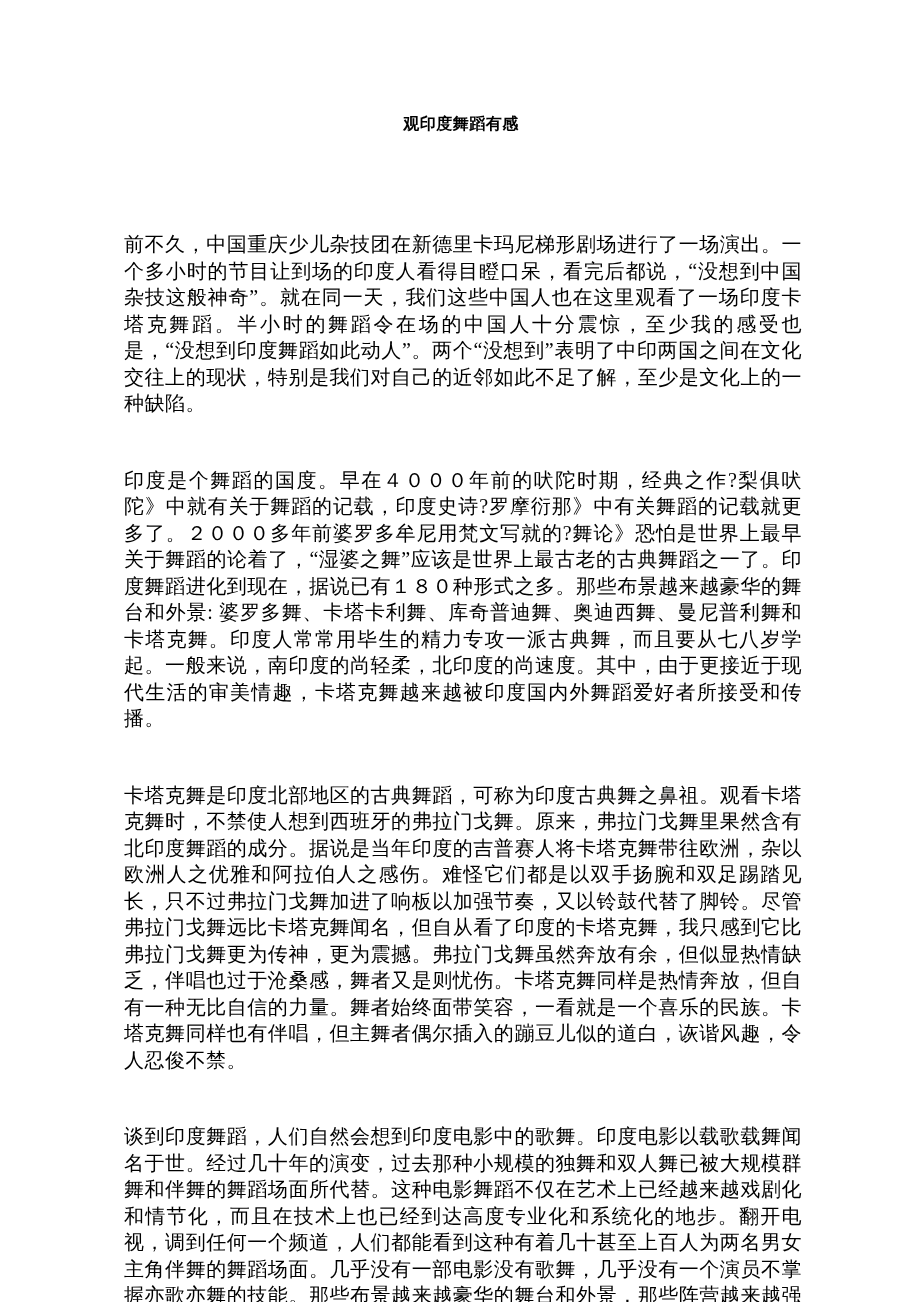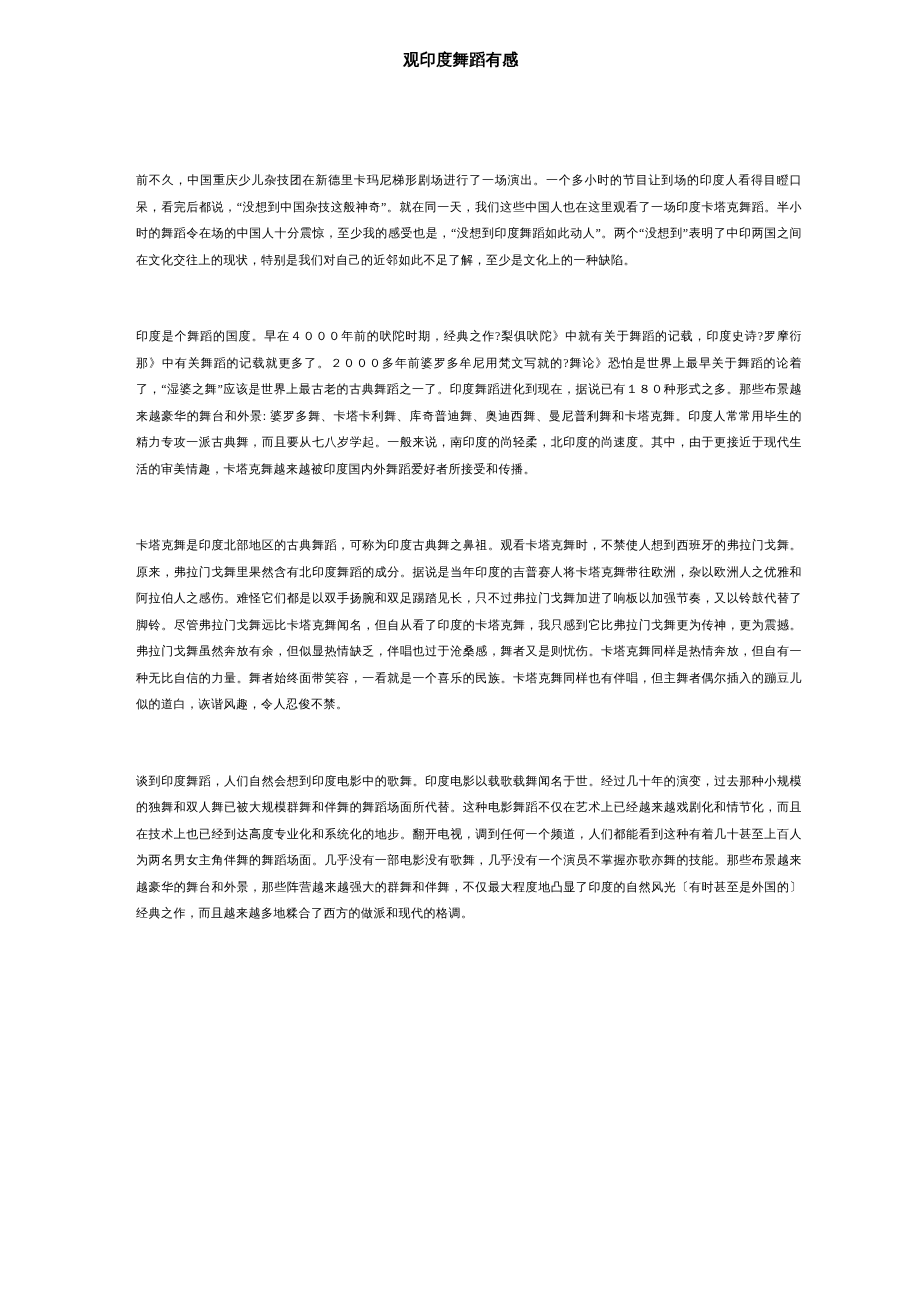--- a/index.html
+++ b/index.html
@@ -11,38 +11,38 @@
     width: 920px;
     height: 1302px;
     overflow: hidden;
     font-family: "Liberation Serif", "DejaVu Serif", serif;
     color: #000000;
   }
   .page {
     box-sizing: border-box;
     width: 920px;
     height: 1302px;
-    padding: 48px 118px 0 120px;
+    padding: 112px 118px 0 120px;
     background: #ffffff;
   }
   .doc-title {
     font-size: 16px;
     font-weight: bold;
     text-align: center;
     line-height: 24px;
     margin: 0 0 95px 0;
     letter-spacing: 0.5px;
   }
   .body-para {
-    font-size: 12px;
+    font-size: 20px;
     line-height: 26.5px;
     letter-spacing: 0.5px;
     text-align: justify;
     text-justify: inter-ideograph;
-    margin: 0 0 50px 16px;
+    margin: 0 0 50px 4px;
     word-break: break-all;
   }
   .body-para:last-child {
     margin-bottom: 0;
   }
 </style>
 </head>
 <body>
 
 <div class="page">

